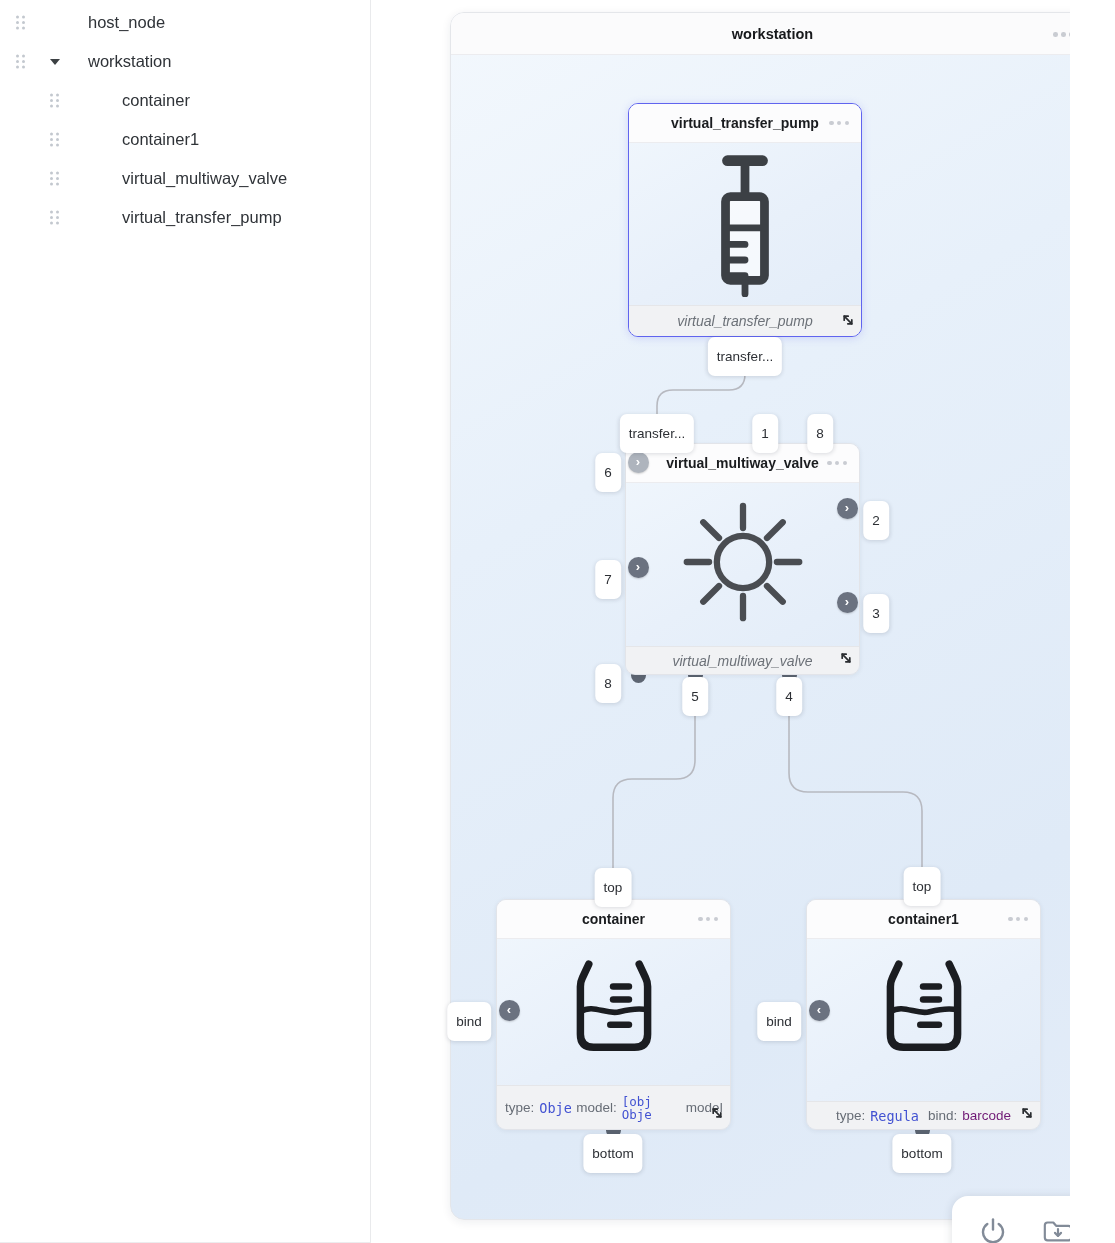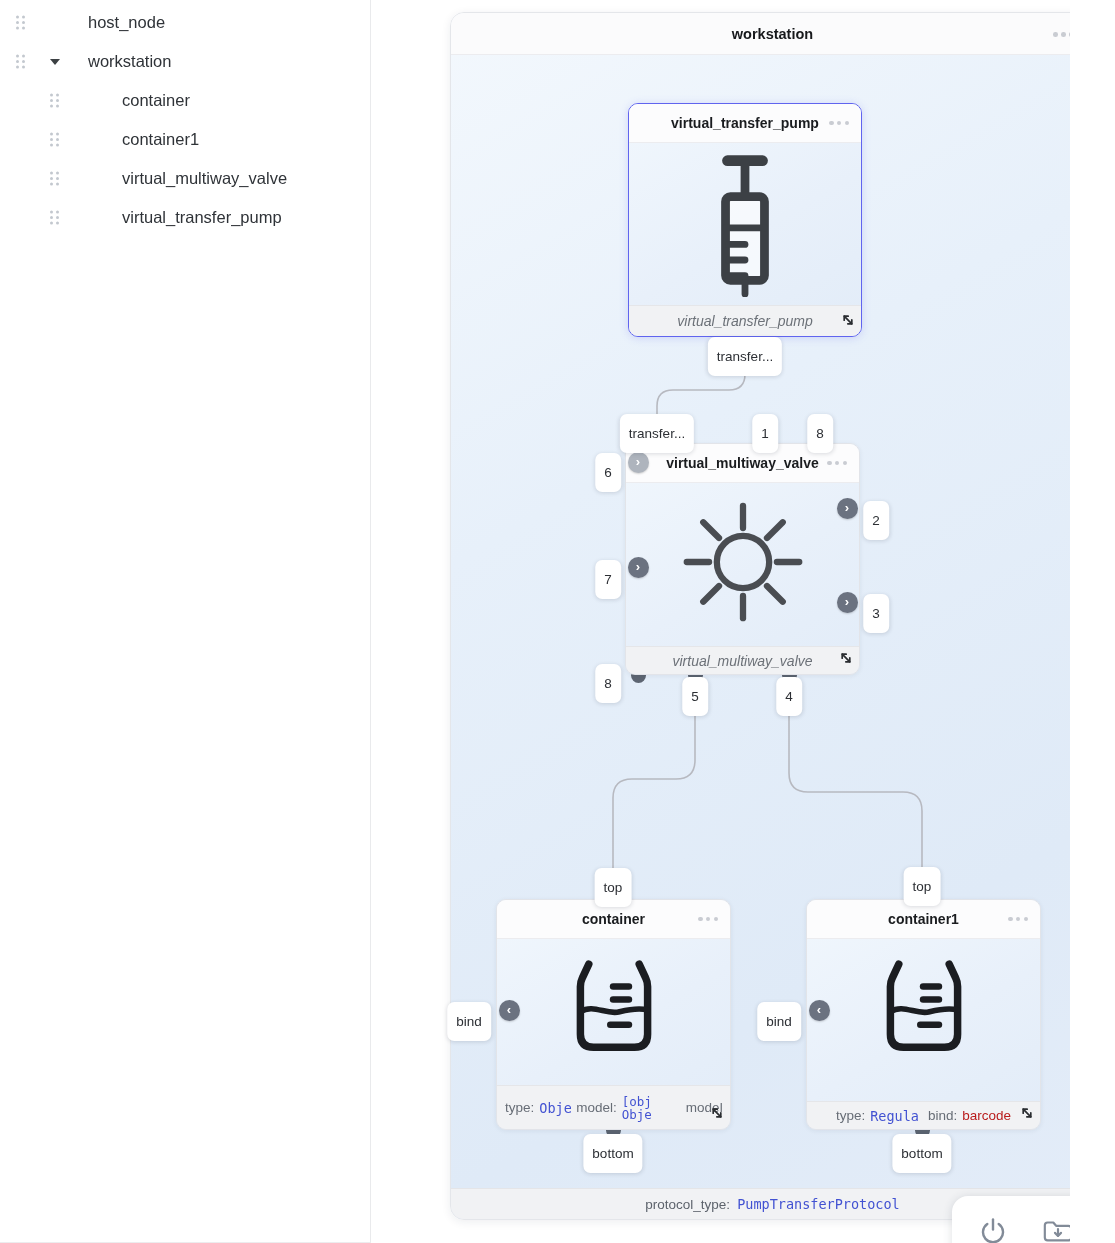--- a/index.html
+++ b/index.html
@@ -71,21 +71,21 @@
   .node-footer .name { font-size:14px; font-style:italic; color:#6c7178; }
   .resize-icon { position:absolute; right:6px; bottom:5px; }
   .node-body-icon { position:absolute; left:0; right:0; display:flex; justify-content:center; }
 
   
   .prop-row { display:flex; align-items:center; gap:5px; padding:0 8px; overflow:hidden; white-space:nowrap; }
   .prop-label { font-size:13.5px; color:#676d76; }
   .prop-mono  { font-size:13.5px; color:#4252d2; font-family:"DejaVu Sans Mono", monospace; }
   .prop-clip  { display:inline-block; overflow:hidden; }
   .prop-stack { display:flex; flex-direction:column; line-height:13px; font-size:12.5px; }
-  .prop-dark  { font-size:13.5px; color:#b91c1c; }
+  .prop-dark  { font-size:13.5px; color:#701a75; }
 
   
   .h-edge { 
     position:absolute; width:15px; height:15px; border-radius:50%;
     background:#5d6572; z-index:1;
   }
   .h-side { 
     position:absolute; width:21px; height:21px; border-radius:50%;
     background:#6b7280; z-index:3; display:flex; align-items:center; justify-content:center;
     box-shadow:0 1px 2px rgba(0,0,0,.18);
@@ -212,24 +212,20 @@
   </div>
 
   <div class="ws-card">
     <div class="ws-header">
       <span class="ws-title">workstation</span>
       <span class="dots ws-dots">
           <i></i>
           <i></i>
           <i></i>
         </span>
-    </div>
-    <div class="ws-footer">
-      <span class="proto-label">protocol_type:</span>
-      <span class="proto-value">PumpTransferProtocol</span>
     </div>
   </div>
 
   <svg class="edges" width="1115" height="1243">
     <g fill="none" stroke="#b7b9c0" stroke-width="1.6">
       <path d="M745,340 L745,374 Q745,390 729,390 L673,390 Q657,390 657,406 L657,442"></path>
       <path d="M695,680 L695,760 Q695,779 676,779 L632,779 Q613,779 613,798 L613,892"></path>
       <path d="M789,680 L789,773 Q789,792 808,792 L903,792 Q922,792 922,811 L922,892"></path>
     </g>
   </svg>

